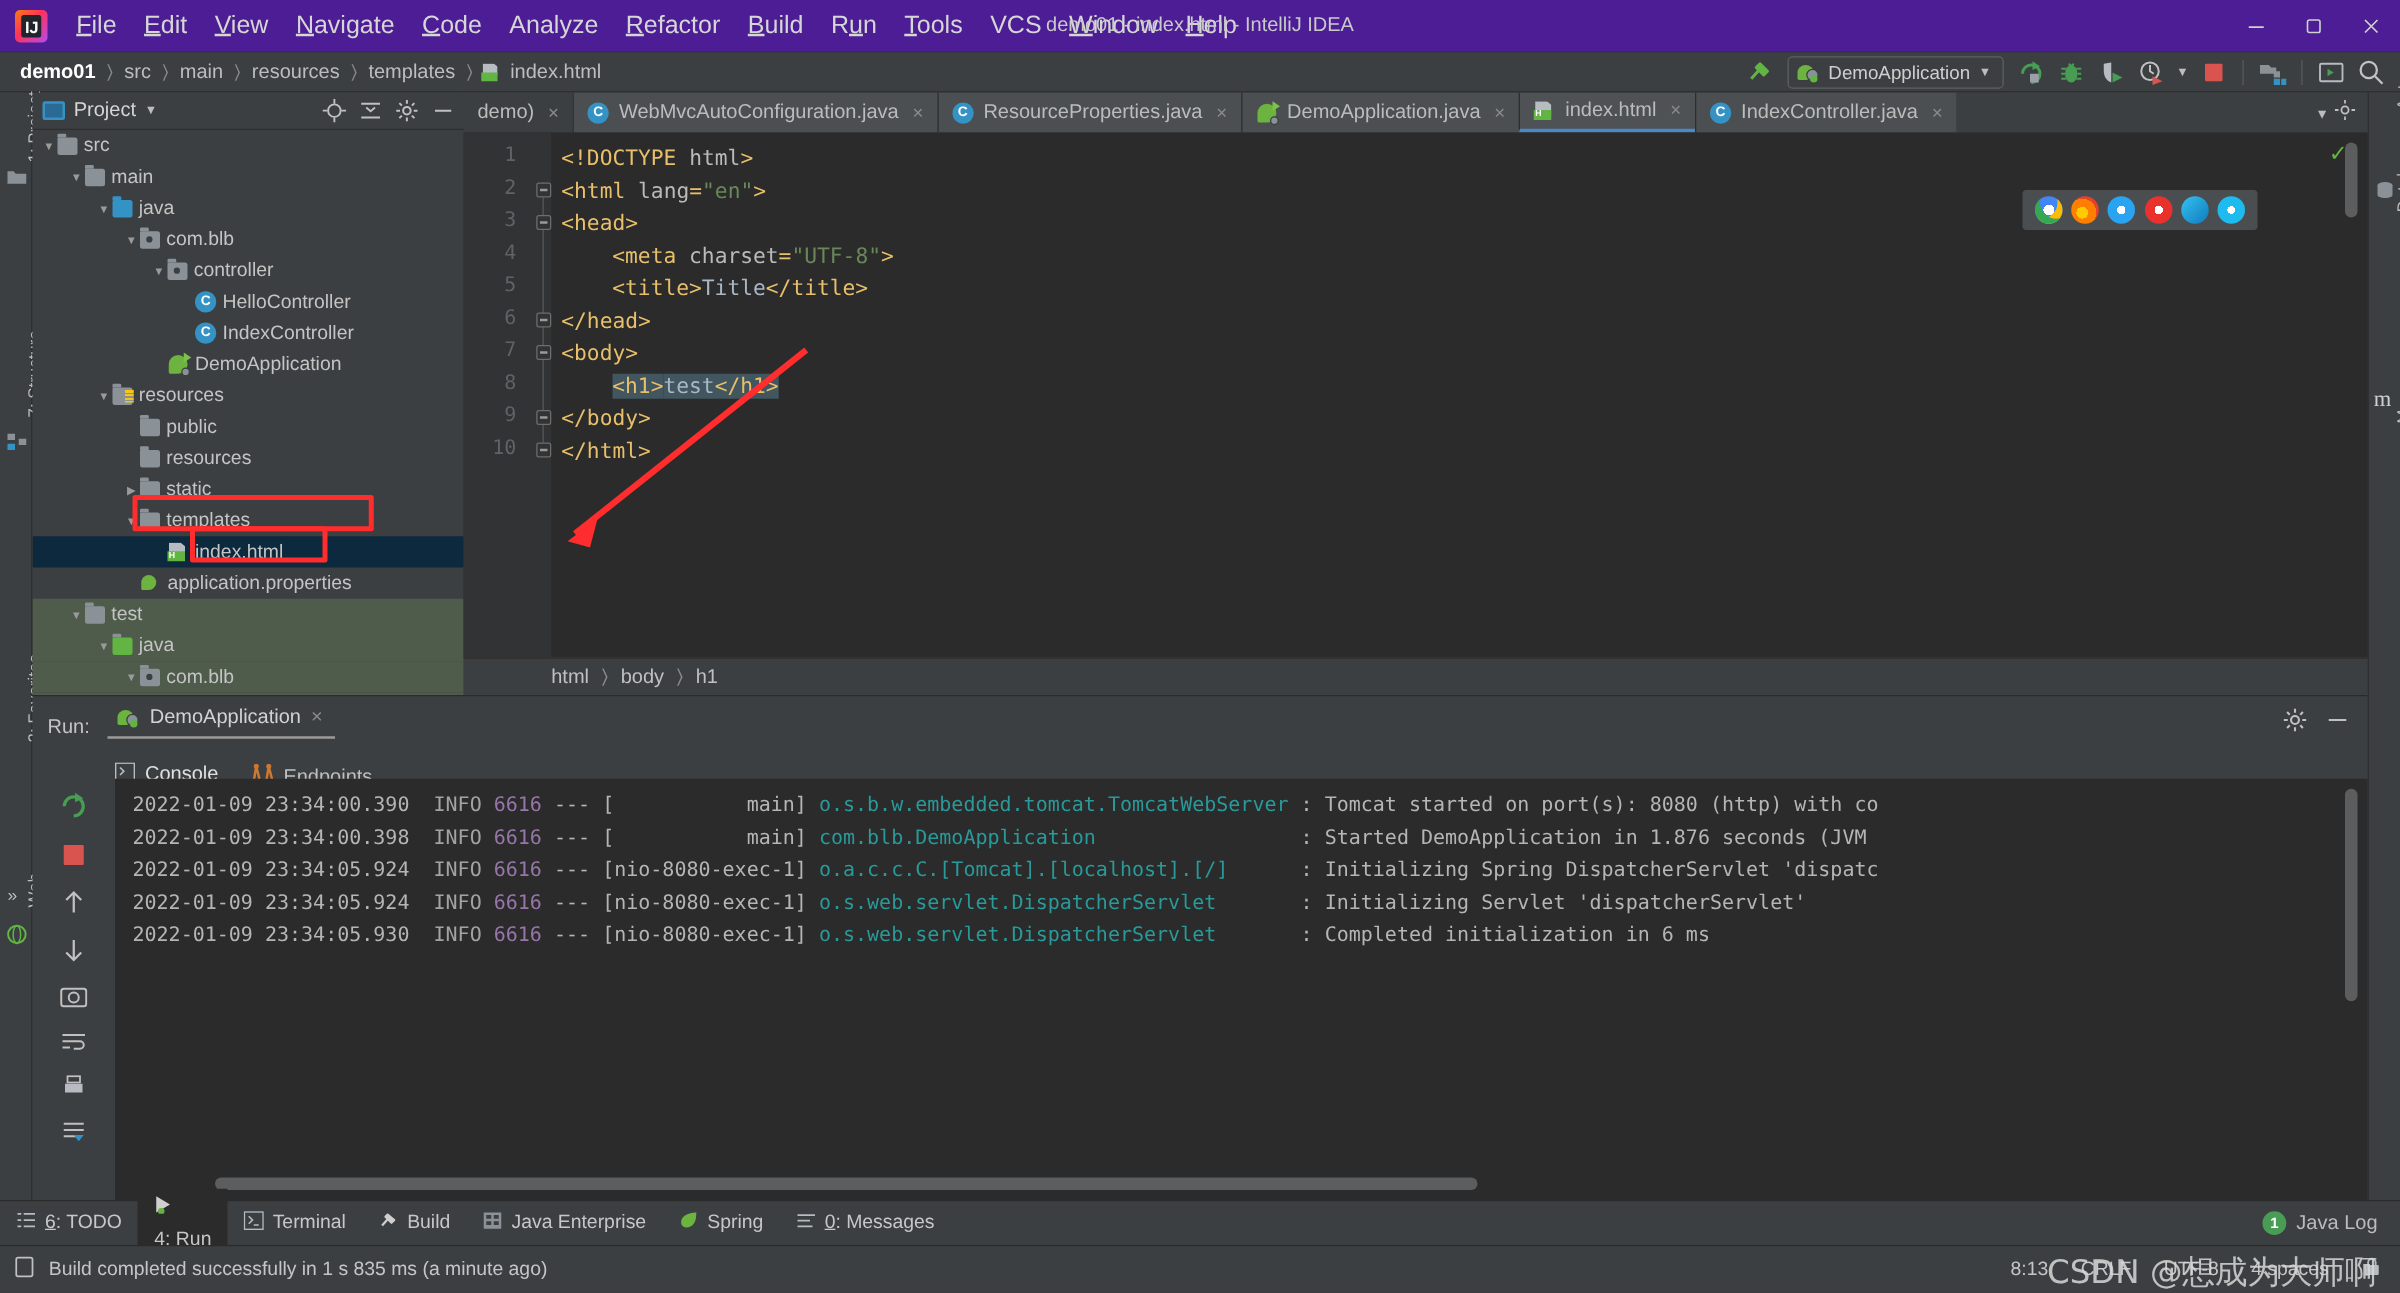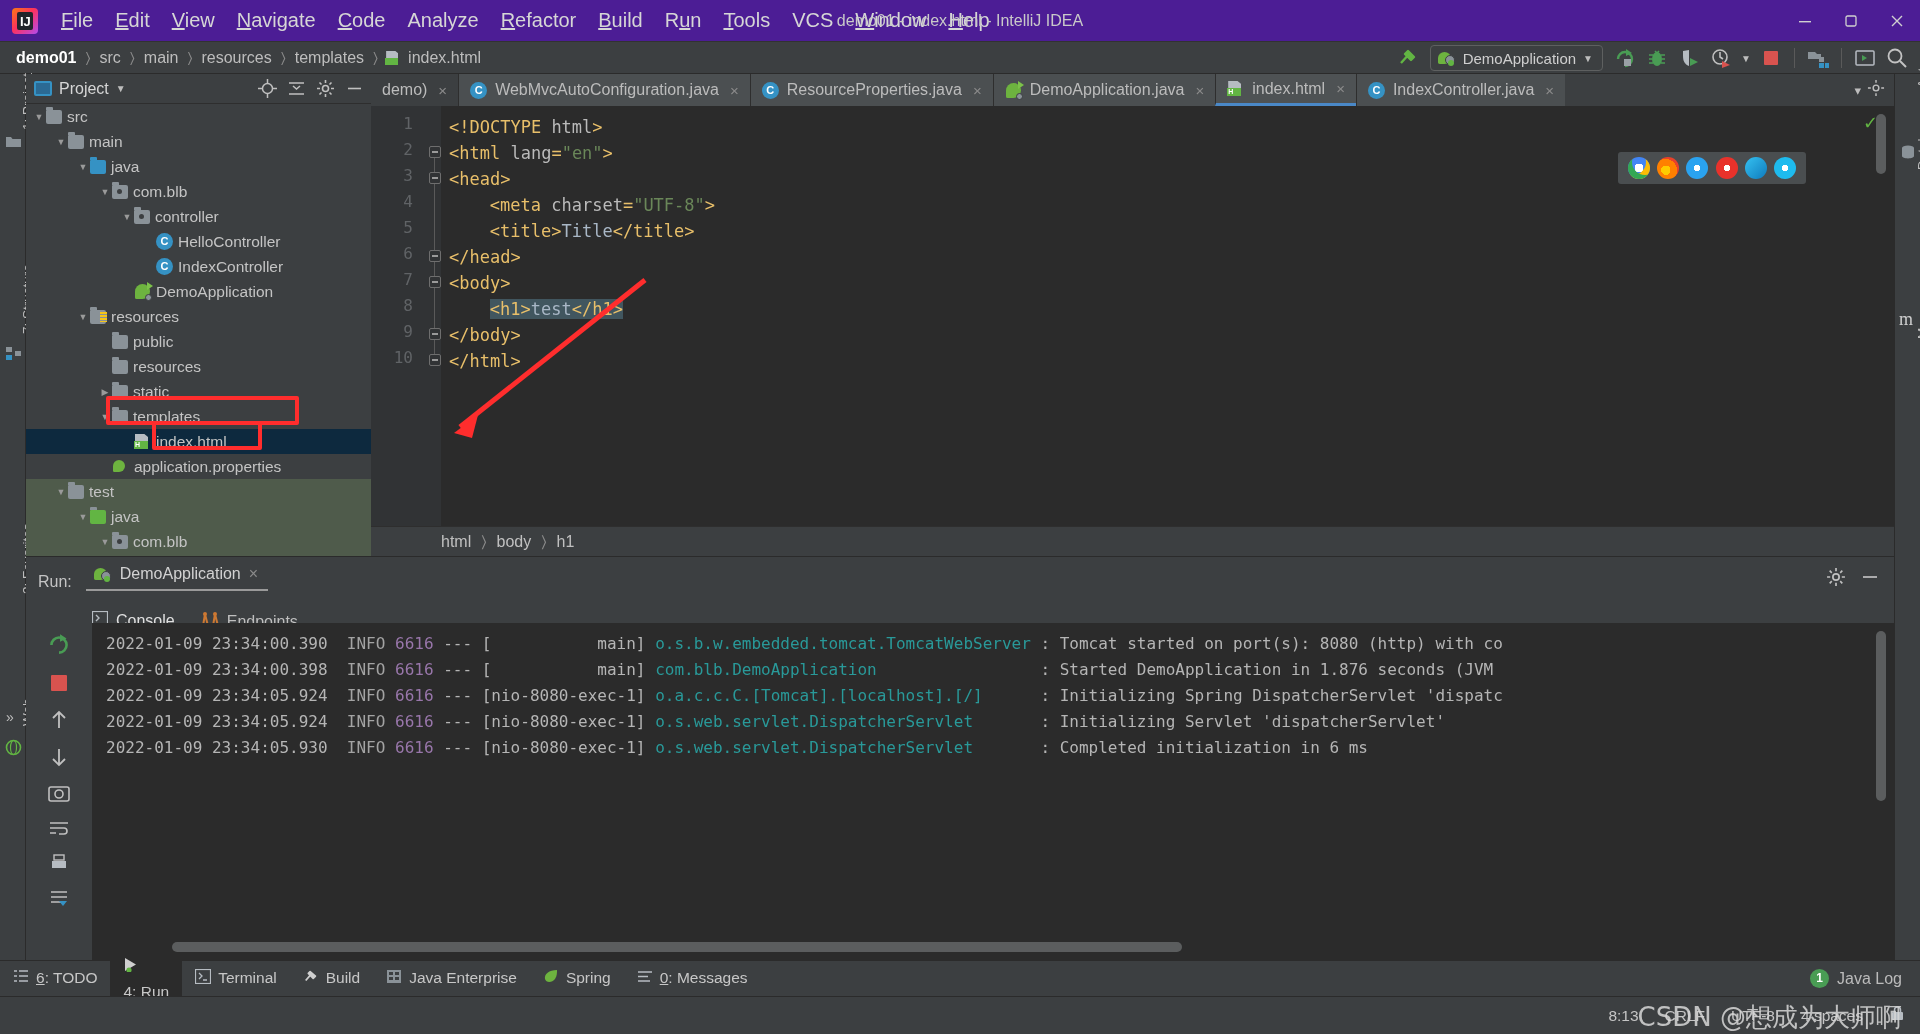--- a/index.html
+++ b/index.html
@@ -826,20 +826,28 @@
         </svg></span>
       <span><u>0</u>: Messages</span>
     </div>
     <div class="right">
     <span class="badge-green">1</span>
     <span>Java Log</span>
   </div>
 </div>
 
 <div id="statusbar">
+  <div class="left">
+    <span>
+      <svg width="19" height="19" viewBox="0 0 19 19">
+          <rect x="3" y="2" width="13" height="15" rx="1.5" fill="none" stroke="#c0c0c0" stroke-width="1.4"></rect>
+        </svg>
+    </span>
+    <span>Build completed successfully in 1 s 835 ms (a minute ago)</span>
+  </div>
   <div class="right">
     <span>8:13</span>
     <span>CRLF</span>
     <span>UTF-8</span>
     <span>4 spaces</span>
     <span>
       <svg width="17" height="17" viewBox="0 0 17 17">
           <rect x="3" y="7" width="11" height="8" rx="1" fill="#b6bcc2"></rect>
           <path d="M5.5 7V5a3 3 0 016 0v2" fill="none" stroke="#b6bcc2" stroke-width="1.5"></path>
         </svg>

